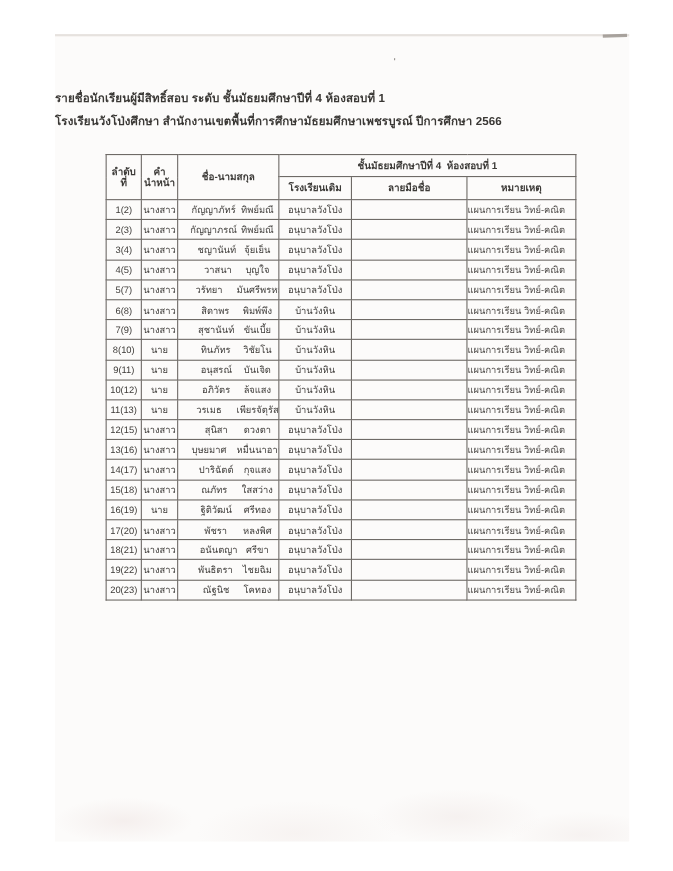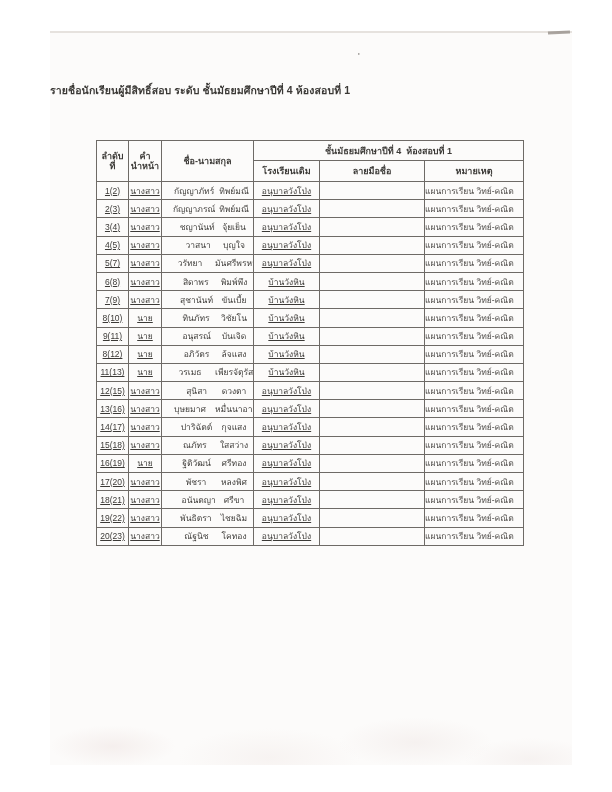--- a/index.html
+++ b/index.html
@@ -40,34 +40,35 @@
   }
   table.roster th, table.roster td{
     border:1px solid #6e6a66; overflow:hidden; white-space:nowrap;
   }
   table.roster th{ font-size:9px; font-weight:bold; text-align:center; }
   tr.h1 th{ height:20px; }
   tr.h2 th{ height:21px;font-family:Liberation Mono, monospace; }
   th.stacked{ line-height:10px; }
   table.roster td{ height:18.2px; font-size:8.5px; }
 
-  td.c-no, td.c-prefix, td.c-school{ text-align:center;text-decoration:underline; }
+  td.c-no, td.c-prefix, td.c-school{ text-align:center; }
   td.c-name{ text-align:center; padding-left:3px; }
   td.c-name .fname{ display:inline-block; min-width:50px; }
   td.c-note{ font-size:8px; color:#4b4845; }
 </style>
 </head>
 <body>
 
 <div class="paper">
   <div class="edge-mark"></div>
   <div class="speck">'</div>
 
   <div class="titles">
     <div class="title-line">รายชื่อนักเรียนผู้มีสิทธิ์สอบ ระดับ ชั้นมัธยมศึกษาปีที่ 4 ห้องสอบที่ 1</div>
+    <div class="title-line">โรงเรียนวังโป่งศึกษา สำนักงานเขตพื้นที่การศึกษามัธยมศึกษาเพชรบูรณ์ ปีการศึกษา 2566</div>
   </div>
 
   <table class="roster">
     <colgroup>
       <col style="width:32px">
         <col style="width:33px">
         <col style="width:92px">
       <col style="width:66px">
         <col style="width:105px">
         <col style="width:99px">
@@ -158,21 +159,21 @@
         </tr>
         <tr>
           <td class="c-no">9(11)</td>
           <td class="c-prefix">นาย</td>
           <td class="c-name"><span class="fname">อนุสรณ์</span><span class="lname">บันเจิด</span></td>
           <td class="c-school">บ้านวังหิน</td>
           <td class="c-sign"></td>
           <td class="c-note">แผนการเรียน วิทย์-คณิต</td>
         </tr>
         <tr>
-          <td class="c-no">8(12)</td>
+          <td class="c-no">10(12)</td>
           <td class="c-prefix">นาย</td>
           <td class="c-name"><span class="fname">อภิวัตร</span><span class="lname">ล้จแสง</span></td>
           <td class="c-school">บ้านวังหิน</td>
           <td class="c-sign"></td>
           <td class="c-note">แผนการเรียน วิทย์-คณิต</td>
         </tr>
         <tr>
           <td class="c-no">11(13)</td>
           <td class="c-prefix">นาย</td>
           <td class="c-name"><span class="fname">วรเมธ</span><span class="lname">เพียรจัตุรัส</span></td>

